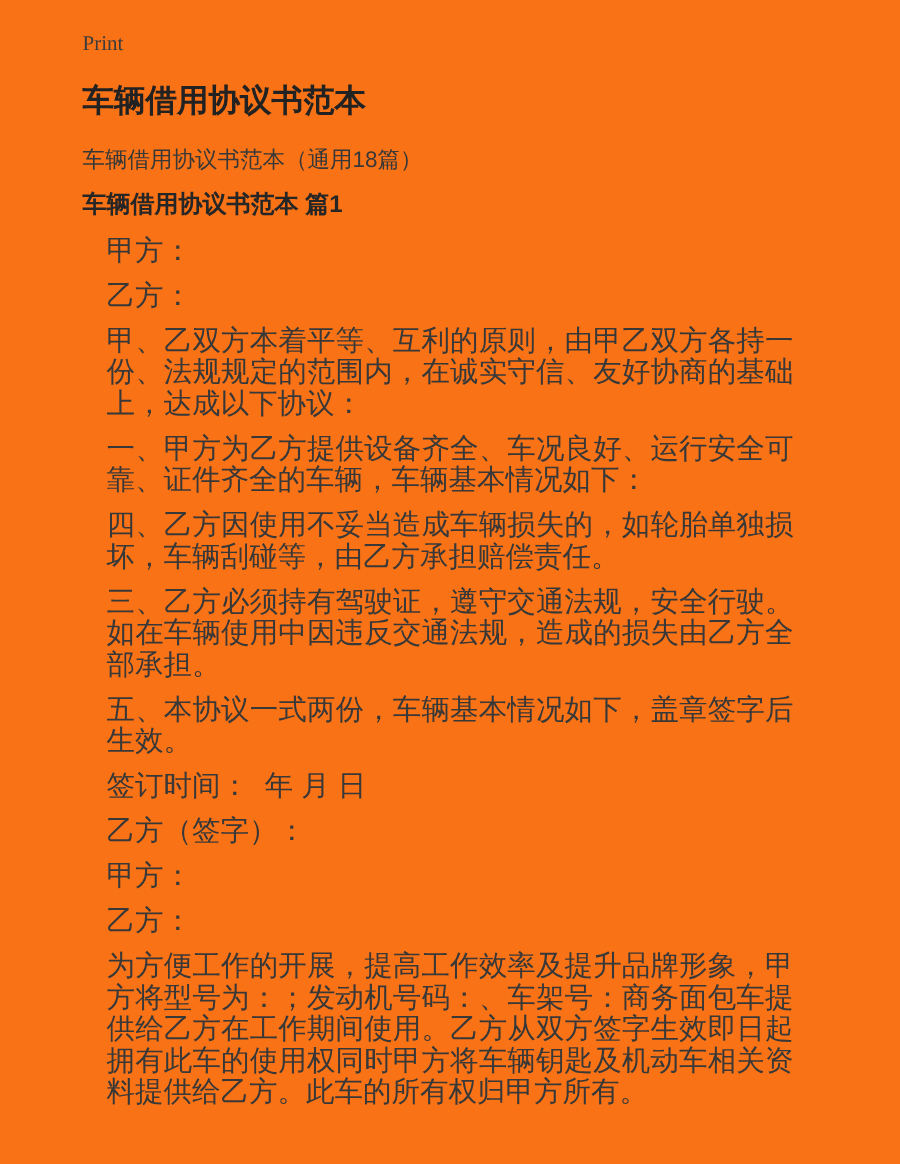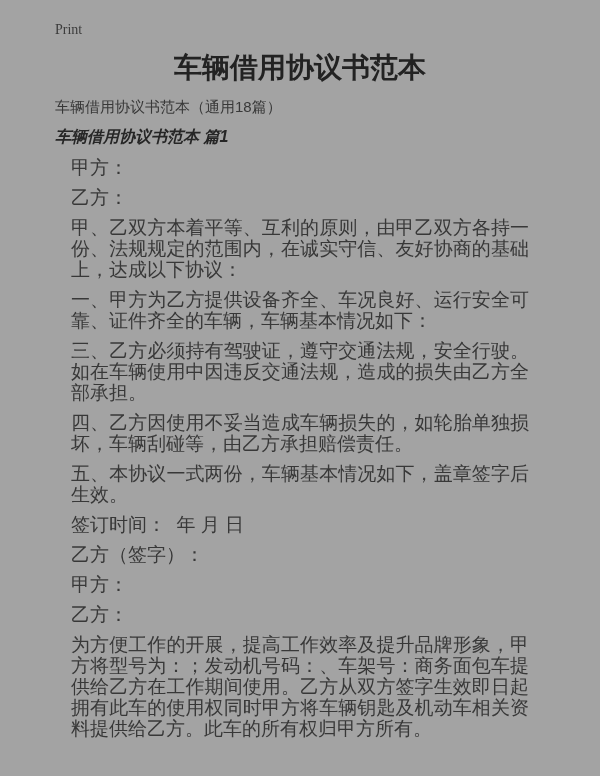--- a/index.html
+++ b/index.html
@@ -6,55 +6,54 @@
     margin: 0;
     padding: 0;
     background: #fbfbfb;
   }
   .page {
     position: relative;
     width: 600px;
     height: 776px;
     box-sizing: border-box;
     padding: 20px 55px 16px 55px;
-    background: #a3a3a3;
+    background: #f97316;
     color: #383838;
     font-family: "Liberation Sans", sans-serif;
     overflow: hidden;
   }
   .print-link {
     font-family: "Liberation Serif", serif;
     font-size: 14px;
     line-height: 18px;
     color: #3c3c3c;
     margin: 0;
     cursor: pointer;
     display: inline-block;
   }
   .doc-title {
-    font-size: 28px;
+    font-size: 21px;
     line-height: 30px;
     font-weight: bold;
-    text-align: center;
+    text-align: left;
     color: #222222;
     margin: 14px 0 13px 0;
   }
   .doc-subtitle {
     font-size: 15px;
     line-height: 21px;
     margin: 9px 0;
     color: #383838;
   }
   .section-heading {
     font-size: 16px;
     line-height: 22px;
     font-weight: bold;
     color: #262626;
     margin: 9px 0;
-    font-style: italic;
   }
   .para {
     font-size: 19px;
     line-height: 21px;
     margin: 9px 16px;
     color: #383838;
     white-space: pre-wrap;
     text-align: justify;
   }
 </style>
@@ -74,23 +73,23 @@
 
   <p class="para">甲方：</p>
 
   <p class="para">乙方：</p>
 
   <p class="para">甲、乙双方本着平等、互利的原则，由甲乙双方各持一份、法规规定的范围内，在诚实守信、友好协商的基础上，达成以下协议：</p>
 
   <p class="para">一、甲方为乙方提供设备齐全、车况良好、运行安全可靠、证件齐全的车辆，车辆基本情况如下：</p>
 
 
+  <p class="para">四、乙方因使用不妥当造成车辆损失的，如轮胎单独损坏，车辆刮碰等，由乙方承担赔偿责任。</p>
+
   <p class="para">三、乙方必须持有驾驶证，遵守交通法规，安全行驶。如在车辆使用中因违反交通法规，造成的损失由乙方全部承担。</p>
-
-  <p class="para">四、乙方因使用不妥当造成车辆损失的，如轮胎单独损坏，车辆刮碰等，由乙方承担赔偿责任。</p>
 
   <p class="para">五、本协议一式两份，车辆基本情况如下，盖章签字后生效。</p>
 
 
   <p class="para">签订时间：  年 月 日</p>
 
   <p class="para">乙方（签字）：</p>
 
   
 

